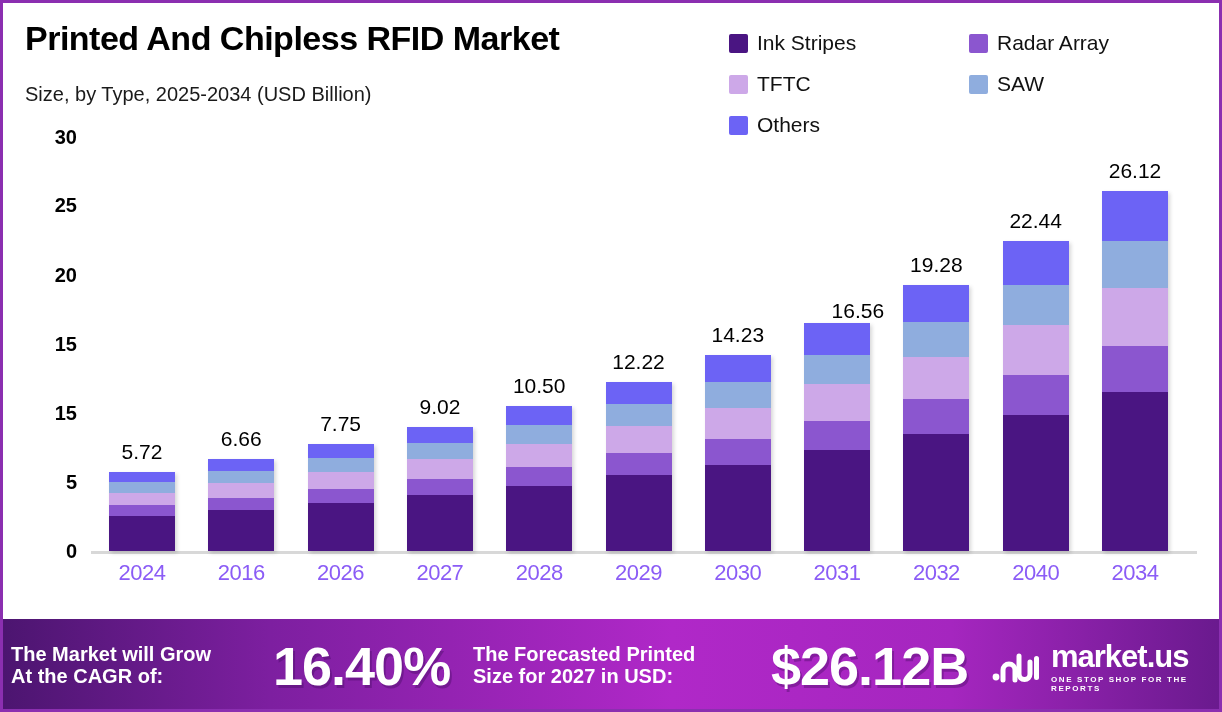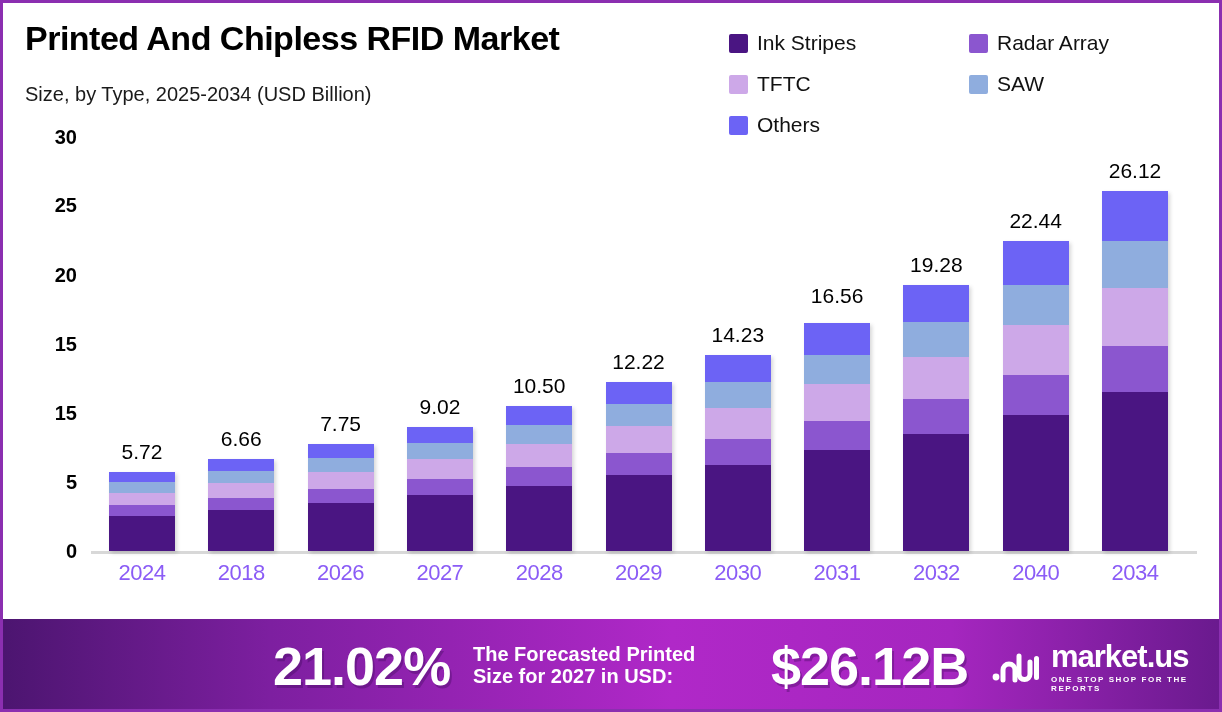--- a/index.html
+++ b/index.html
@@ -211,21 +211,21 @@
         <div class="bar-group" style="left: 117.3px;">
           <div class="bar-stack">
             <div class="seg" style="height: 11.73px; background: rgb(108, 99, 245);"></div>
             <div class="seg" style="height: 12.006px; background: rgb(143, 173, 222);"></div>
             <div class="seg" style="height: 14.766px; background: rgb(205, 168, 232);"></div>
             <div class="seg" style="height: 12.006px; background: rgb(139, 86, 207);"></div>
             <div class="seg" style="height: 41.4px; background: rgb(74, 21, 130);"></div>
           </div>
           <div class="bar-total" style="bottom: 99.908px;">6.66</div>
         </div>
-        <div class="xtick" style="left: 103.3px;">2018</div>
+        <div class="xtick" style="left: 103.3px;">2016</div>
         <div class="bar-group" style="left: 216.6px;">
           <div class="bar-stack">
             <div class="seg" style="height: 13.8px; background: rgb(108, 99, 245);"></div>
             <div class="seg" style="height: 13.938px; background: rgb(143, 173, 222);"></div>
             <div class="seg" style="height: 17.112px; background: rgb(205, 168, 232);"></div>
             <div class="seg" style="height: 13.938px; background: rgb(139, 86, 207);"></div>
             <div class="seg" style="height: 48.162px; background: rgb(74, 21, 130);"></div>
           </div>
           <div class="bar-total" style="bottom: 114.95px;">7.75</div>
         </div>
@@ -275,21 +275,21 @@
         </div>
         <div class="xtick" style="left: 599.8px;">2030</div>
         <div class="bar-group" style="left: 713.1px;">
           <div class="bar-stack">
             <div class="seg" style="height: 32.016px; background: rgb(108, 99, 245);"></div>
             <div class="seg" style="height: 29.67px; background: rgb(143, 173, 222);"></div>
             <div class="seg" style="height: 36.57px; background: rgb(205, 168, 232);"></div>
             <div class="seg" style="height: 29.67px; background: rgb(139, 86, 207);"></div>
             <div class="seg" style="height: 100.602px; background: rgb(74, 21, 130);"></div>
           </div>
-          <div class="bar-total" style="bottom: 243px;">16.56</div>
+          <div class="bar-total" style="bottom: 228px; text-align: right;">16.56</div>
         </div>
         <div class="xtick" style="left: 699.1px;">2031</div>
         <div class="bar-group" style="left: 812.4px;">
           <div class="bar-stack">
             <div class="seg" style="height: 36.984px; background: rgb(108, 99, 245);"></div>
             <div class="seg" style="height: 34.638px; background: rgb(143, 173, 222);"></div>
             <div class="seg" style="height: 42.642px; background: rgb(205, 168, 232);"></div>
             <div class="seg" style="height: 34.638px; background: rgb(139, 86, 207);"></div>
             <div class="seg" style="height: 117.162px; background: rgb(74, 21, 130);"></div>
           </div>
@@ -315,21 +315,25 @@
             <div class="seg" style="height: 46.92px; background: rgb(139, 86, 207);"></div>
             <div class="seg" style="height: 158.562px; background: rgb(74, 21, 130);"></div>
           </div>
           <div class="bar-total" style="bottom: 368.456px;">26.12</div>
         </div>
         <div class="xtick" style="left: 997px;">2034</div>
       </div>
   </div>
 
   <div id="banner">
-    <div id="cagr-value" class="banner-big">21.02%</div>
+    <div id="cagr-label" class="banner-text2">
+      <div>The Market will Grow</div>
+      <div>At the CAGR of:</div>
+    </div>
+    <div id="cagr-value" class="banner-big">16.40%</div>
 
     <div id="forecast-label" class="banner-text2">
       <div>The Forecasted Printed</div>
       <div>Size for 2027 in USD:</div>
     </div>
     <div id="forecast-value" class="banner-big">$26.12B</div>
 
     <div id="logo">
       <span id="logo-mark">
         <svg width="50" height="34" viewBox="0 0 50 34">

